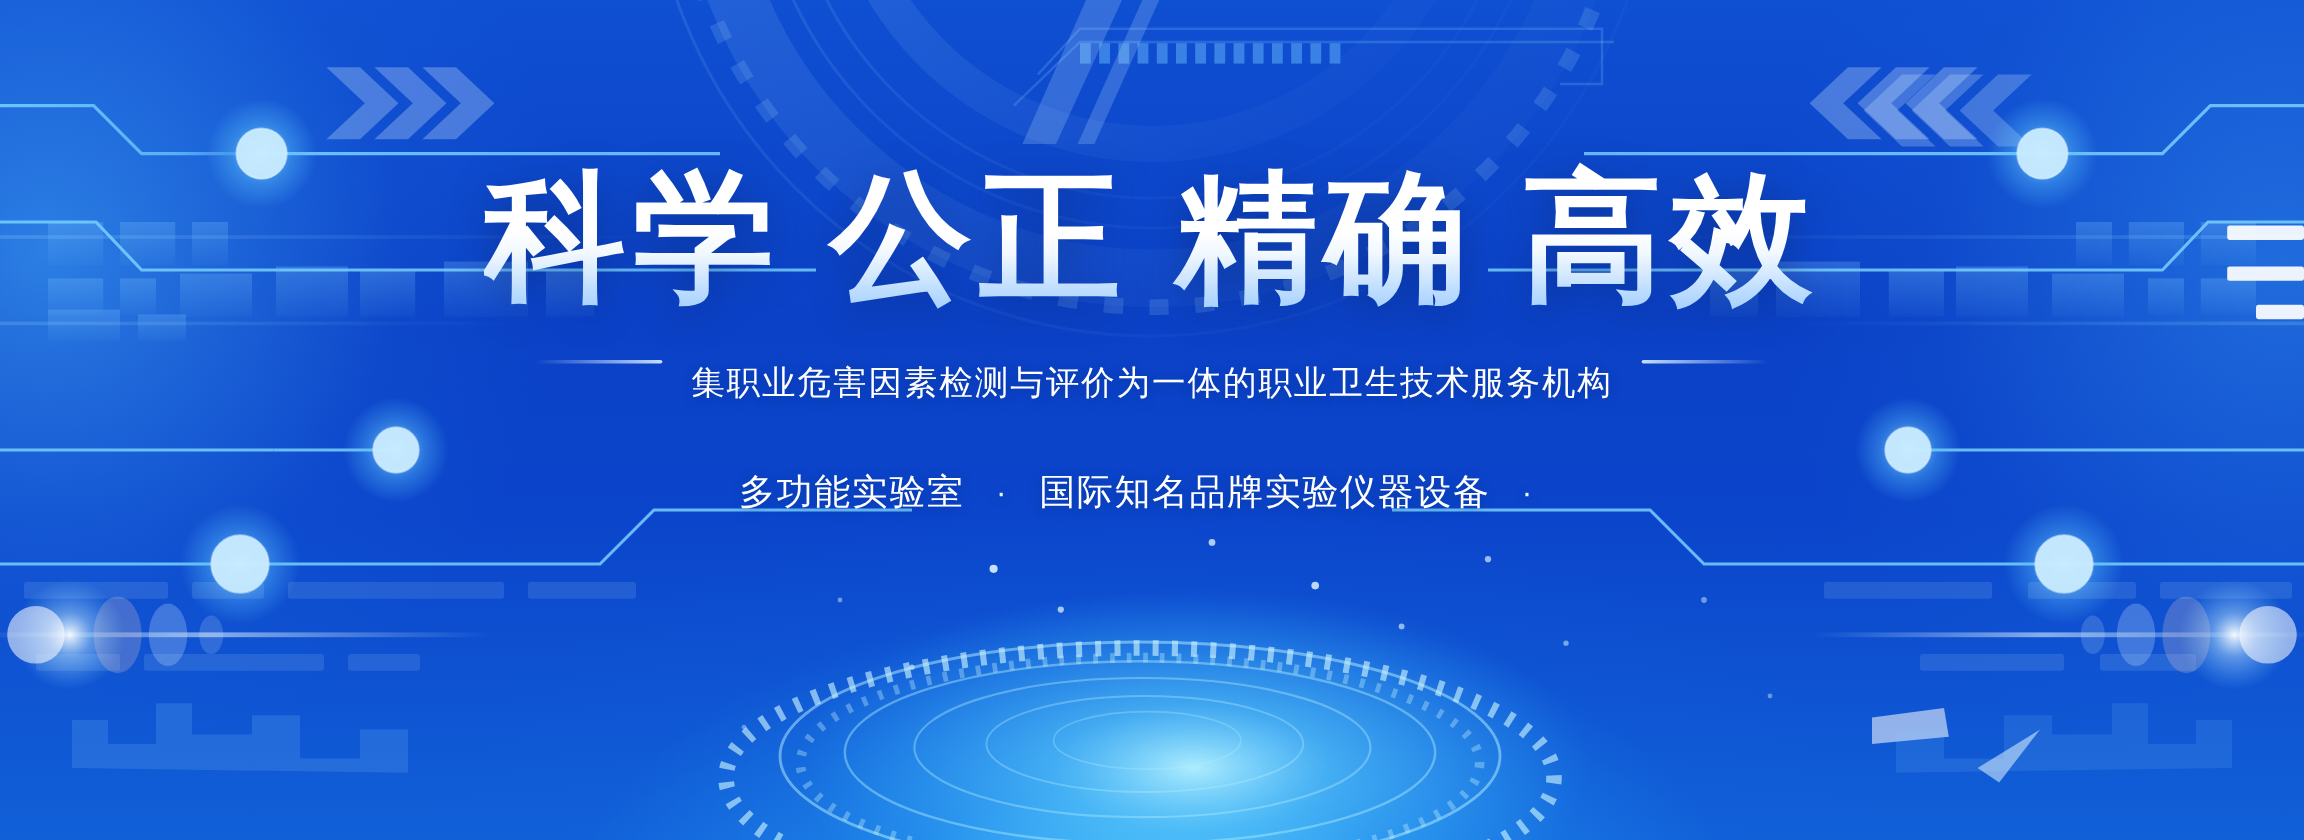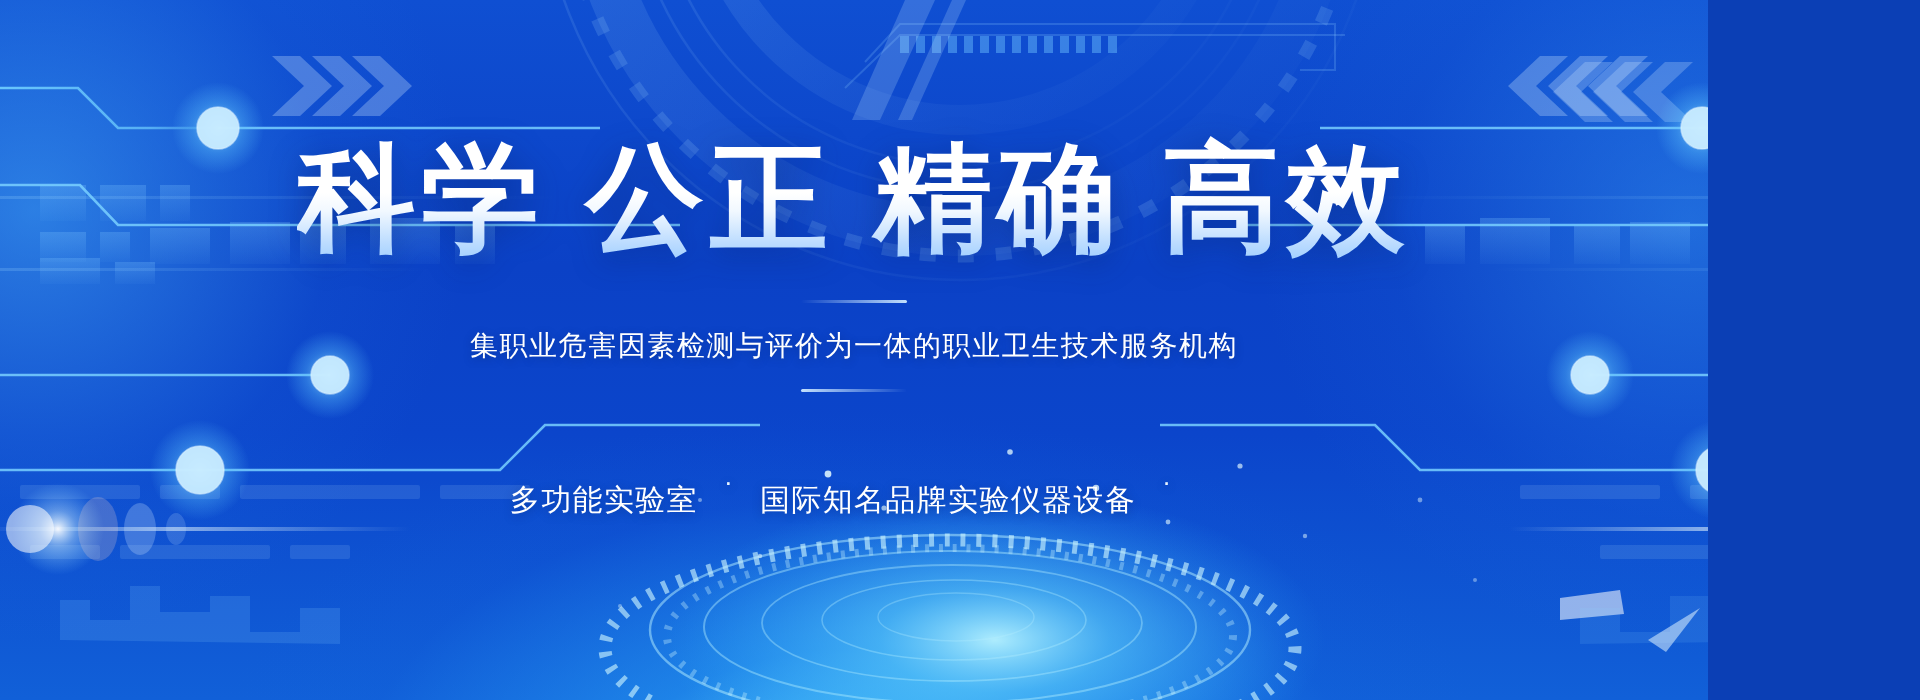--- a/index.html
+++ b/index.html
@@ -1,20 +1,20 @@
 <!DOCTYPE html>
 <html><head>
 <meta charset="utf-8">
 <style>
   * { margin:0; padding:0; box-sizing:border-box; }
   html,body { background:#0b3fb5; }
   body { font-family:"Liberation Sans", sans-serif; }
 
   #banner {
-    position:relative; width:1708px; height:700px; overflow:hidden;
+    position:relative; width:1920px; height:700px; overflow:hidden;
     background:
       radial-gradient(ellipse 900px 520px at 50% 112%, rgba(90,215,255,.95) 0%, rgba(40,160,245,.55) 26%, rgba(20,100,225,.10) 55%, rgba(0,0,0,0) 72%),
       radial-gradient(ellipse 620px 620px at 2% 30%, rgba(70,175,250,.55) 0%, rgba(30,110,225,.14) 48%, rgba(0,0,0,0) 70%),
       radial-gradient(ellipse 620px 620px at 99% 32%, rgba(60,165,250,.42) 0%, rgba(30,110,225,.12) 48%, rgba(0,0,0,0) 70%),
       linear-gradient(180deg,#0f4fd2 0%,#0b41c6 38%,#0b45cb 62%,#1160d8 100%);
   }
   .lay { position:absolute; inset:0; }
   .lay svg { display:block; width:1920px; height:700px; }
 
   
@@ -24,36 +24,36 @@
   }
   #main-title {
     font-size:118px; font-weight:bold; line-height:1.12;
     letter-spacing:.055em; white-space:nowrap;
     background:linear-gradient(180deg,#ffffff 0%,#ffffff 46%,#f1f8ff 60%,#bcdcff 84%,#9ccdff 100%);
     -webkit-background-clip:text; background-clip:text;
     -webkit-text-fill-color:transparent; color:transparent;
     filter:drop-shadow(0 6px 16px rgba(4,30,95,.40));
   }
   #subtitle-row {
-    display:flex; align-items:center; gap:24px;
-    margin-top:36px; white-space:nowrap;flex-direction:column;
+    display:flex; align-items:flex-start; gap:24px;
+    margin-top:36px; white-space:nowrap;
   }
   .rule { height:3px; width:106px; border-radius:2px; }
   .rule.l { background:linear-gradient(90deg, rgba(190,225,255,0) 0%, rgba(205,232,255,.95) 100%); }
   .rule.r { background:linear-gradient(270deg, rgba(190,225,255,0) 0%, rgba(205,232,255,.95) 100%); }
   #subtitle {
     font-size:28px; color:#ffffff; letter-spacing:.055em; font-weight:400;
     text-shadow:0 2px 9px rgba(5,35,100,.38);
   }
   #tagline {
     display:flex; align-items:center; margin-top:52px;
     font-size:30px; color:#ffffff; letter-spacing:.045em; white-space:nowrap;
     text-shadow:0 2px 10px rgba(5,35,100,.40);
   }
-  .tag-item { padding:0 0;margin-top:36px; }
+  .tag-item { padding:0 0; }
   .tag-dot { padding:0 26px; font-size:26px; color:#eaf5ff; }
 </style>
 </head>
 <body>
 
 <div id="banner">
 
   <div class="lay">
     <svg viewBox="0 0 1920 700" xmlns="http://www.w3.org/2000/svg">
       <defs>

